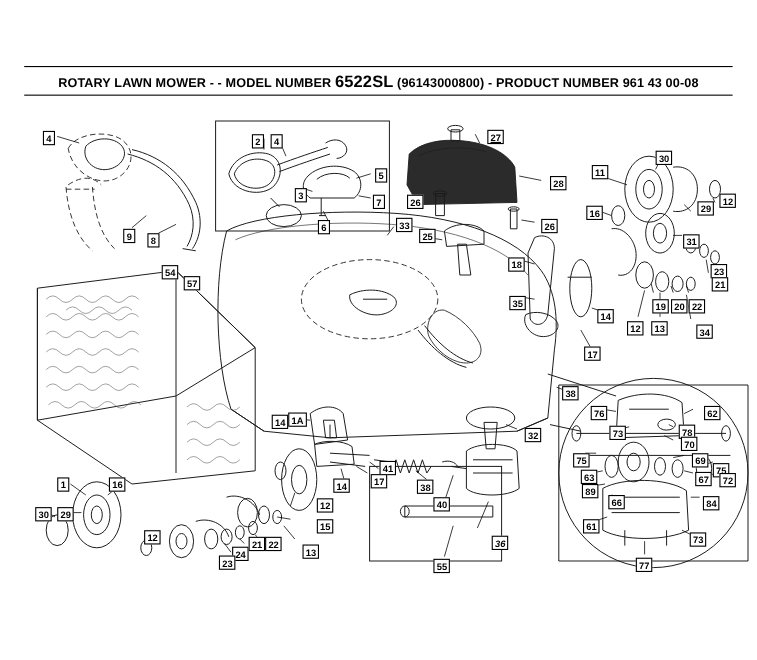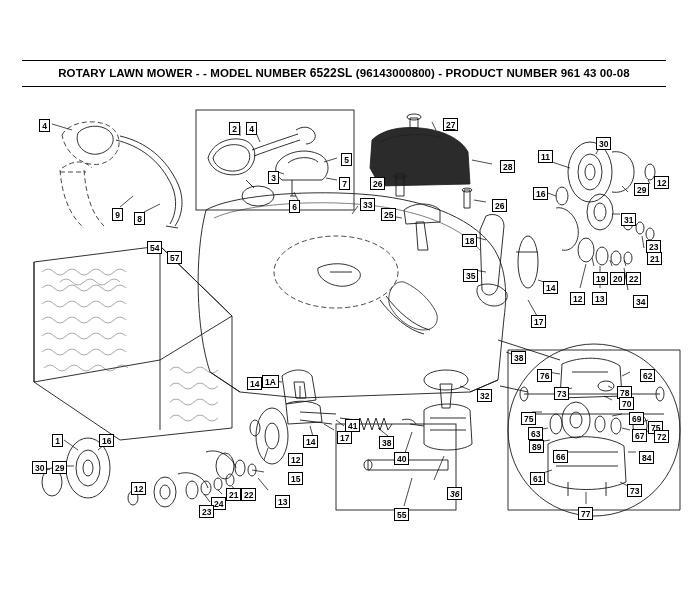--- a/index.html
+++ b/index.html
@@ -25,21 +25,21 @@
     top: 66px;
     width: 688px;
     text-align: center;
     font-size: 11.5px;
     font-weight: bold;
     color: #000000;
     letter-spacing: 0.1px;
     white-space: nowrap;
   }
   .title-bar .model {
-    font-size: 12px;
+    font-size: 15px;
     font-weight: bold;
   }
   .rule {
     position: absolute;
     left: 22px;
     width: 644px;
     height: 1px;
     background: #000000;
   }
   #rule-top { top: 60px; }

